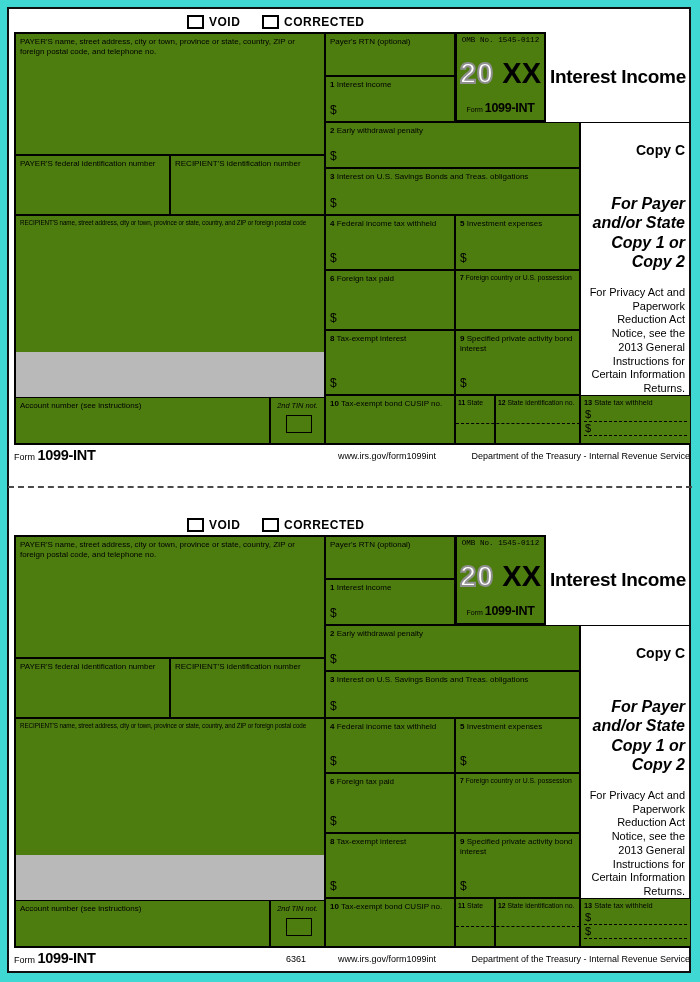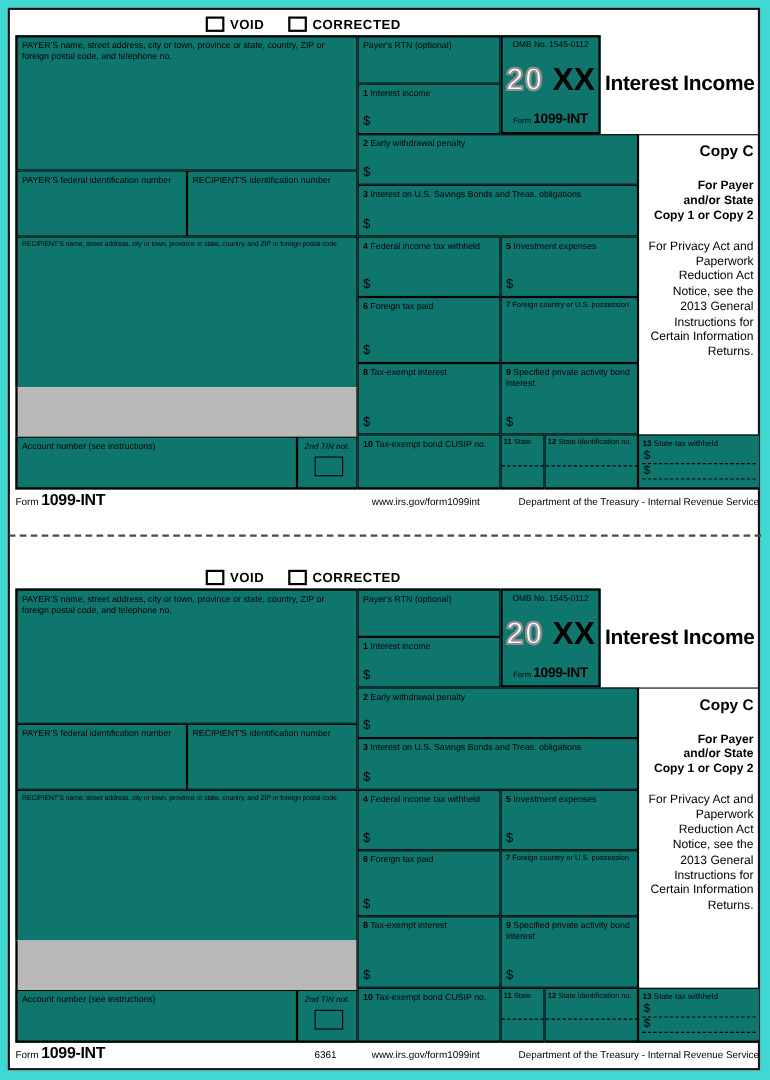--- a/index.html
+++ b/index.html
@@ -12,58 +12,58 @@
   .page{
     position:absolute;left:7px;top:7px;width:684px;height:966px;
     background:#fff;border:2px solid #101010;box-sizing:border-box;
   }
   .form-instance{position:absolute;left:0;width:700px;height:472px;}
   #form-1{top:8px;}
   #form-2{top:511px;}
 
   .cell{
     position:absolute;box-sizing:border-box;
-    border:1px solid #000;background:#0f766e;
+    border:1px solid #000;background:#4d7c0f;
     padding:3px 4px;font-size:8px;line-height:1.3;
   }
   .noborder{border:none;background:transparent;}
   .bl2{border-left-width:2px;}
   .bt2{border-top-width:2px;}
   .bb2{border-bottom-width:2px;}
   .br0{border-right:none;}
   .bb0{border-bottom:none;}
   .lbl b{font-weight:bold;}
   .small-lbl{font-size:6.3px;letter-spacing:-0.1px;}
   .mid-lbl{font-size:6.8px;}
   .dollar{position:absolute;left:4px;bottom:2px;font-size:12px;}
   .chk{
     position:absolute;box-sizing:border-box;
     border:2px solid #000;background:#fff;
   }
   .void-label{position:absolute;font-size:12px;font-weight:bold;letter-spacing:0.5px;}
 
   .omb-box{border-width:2px;text-align:center;padding:2px;}
-  .omb-no{font-size:7.6px;}
+  .omb-no{font-size:7.6px;font-family:Liberation Mono, monospace;}
   .year{margin-top:9px;font-size:29px;font-weight:bold;white-space:nowrap;}
   .year-outline{color:#bdbdbd;letter-spacing:1px;}
   @supports (-webkit-text-stroke: 1px #000){
     .year-outline{color:#fff;-webkit-text-stroke:2px #8f8f8f;}
   }
   .omb-form-line{position:absolute;bottom:4px;left:0;right:0;font-size:7px;}
   .omb-form-line b{font-size:12.5px;letter-spacing:-0.3px;}
 
   .title-cell{
     display:flex;align-items:center;justify-content:center;
     font-size:19px;font-weight:bold;letter-spacing:-0.3px;white-space:nowrap;
     padding:0;
   }
 
-  .rightcol{padding:3px 5px 0 4px;text-align:right;background:transparent;}
+  .rightcol{padding:16px 5px 0 4px;text-align:right;background:transparent;}
   .copy-c{font-size:14px;font-weight:bold;margin-top:2px;}
-  .for-payer{margin-top:17px;font-size:11px;font-weight:bold;line-height:1.2;}
+  .for-payer{margin-top:35px;font-size:16px;font-weight:bold;line-height:1.2;font-style:italic;}
   .privacy{margin-top:15px;font-size:11px;line-height:1.25;}
   .privacy b{font-weight:normal;}
 
   .graybar{background:#b9b9b9;border-top:none;border-bottom:none;}
 
   .tin-cell{text-align:center;padding:3px 1px;font-size:7.4px;font-style:italic;}
   .tin-chk{position:absolute;left:15px;top:17px;width:24px;height:16px;border:1.5px solid #000;}
 
   .b13row{height:13px;border-bottom:1.5px dashed #000;font-size:11px;padding-left:1px;line-height:13px;}
   .state-dash{position:absolute;box-sizing:border-box;border-top:1.5px dashed #000;height:0;}

